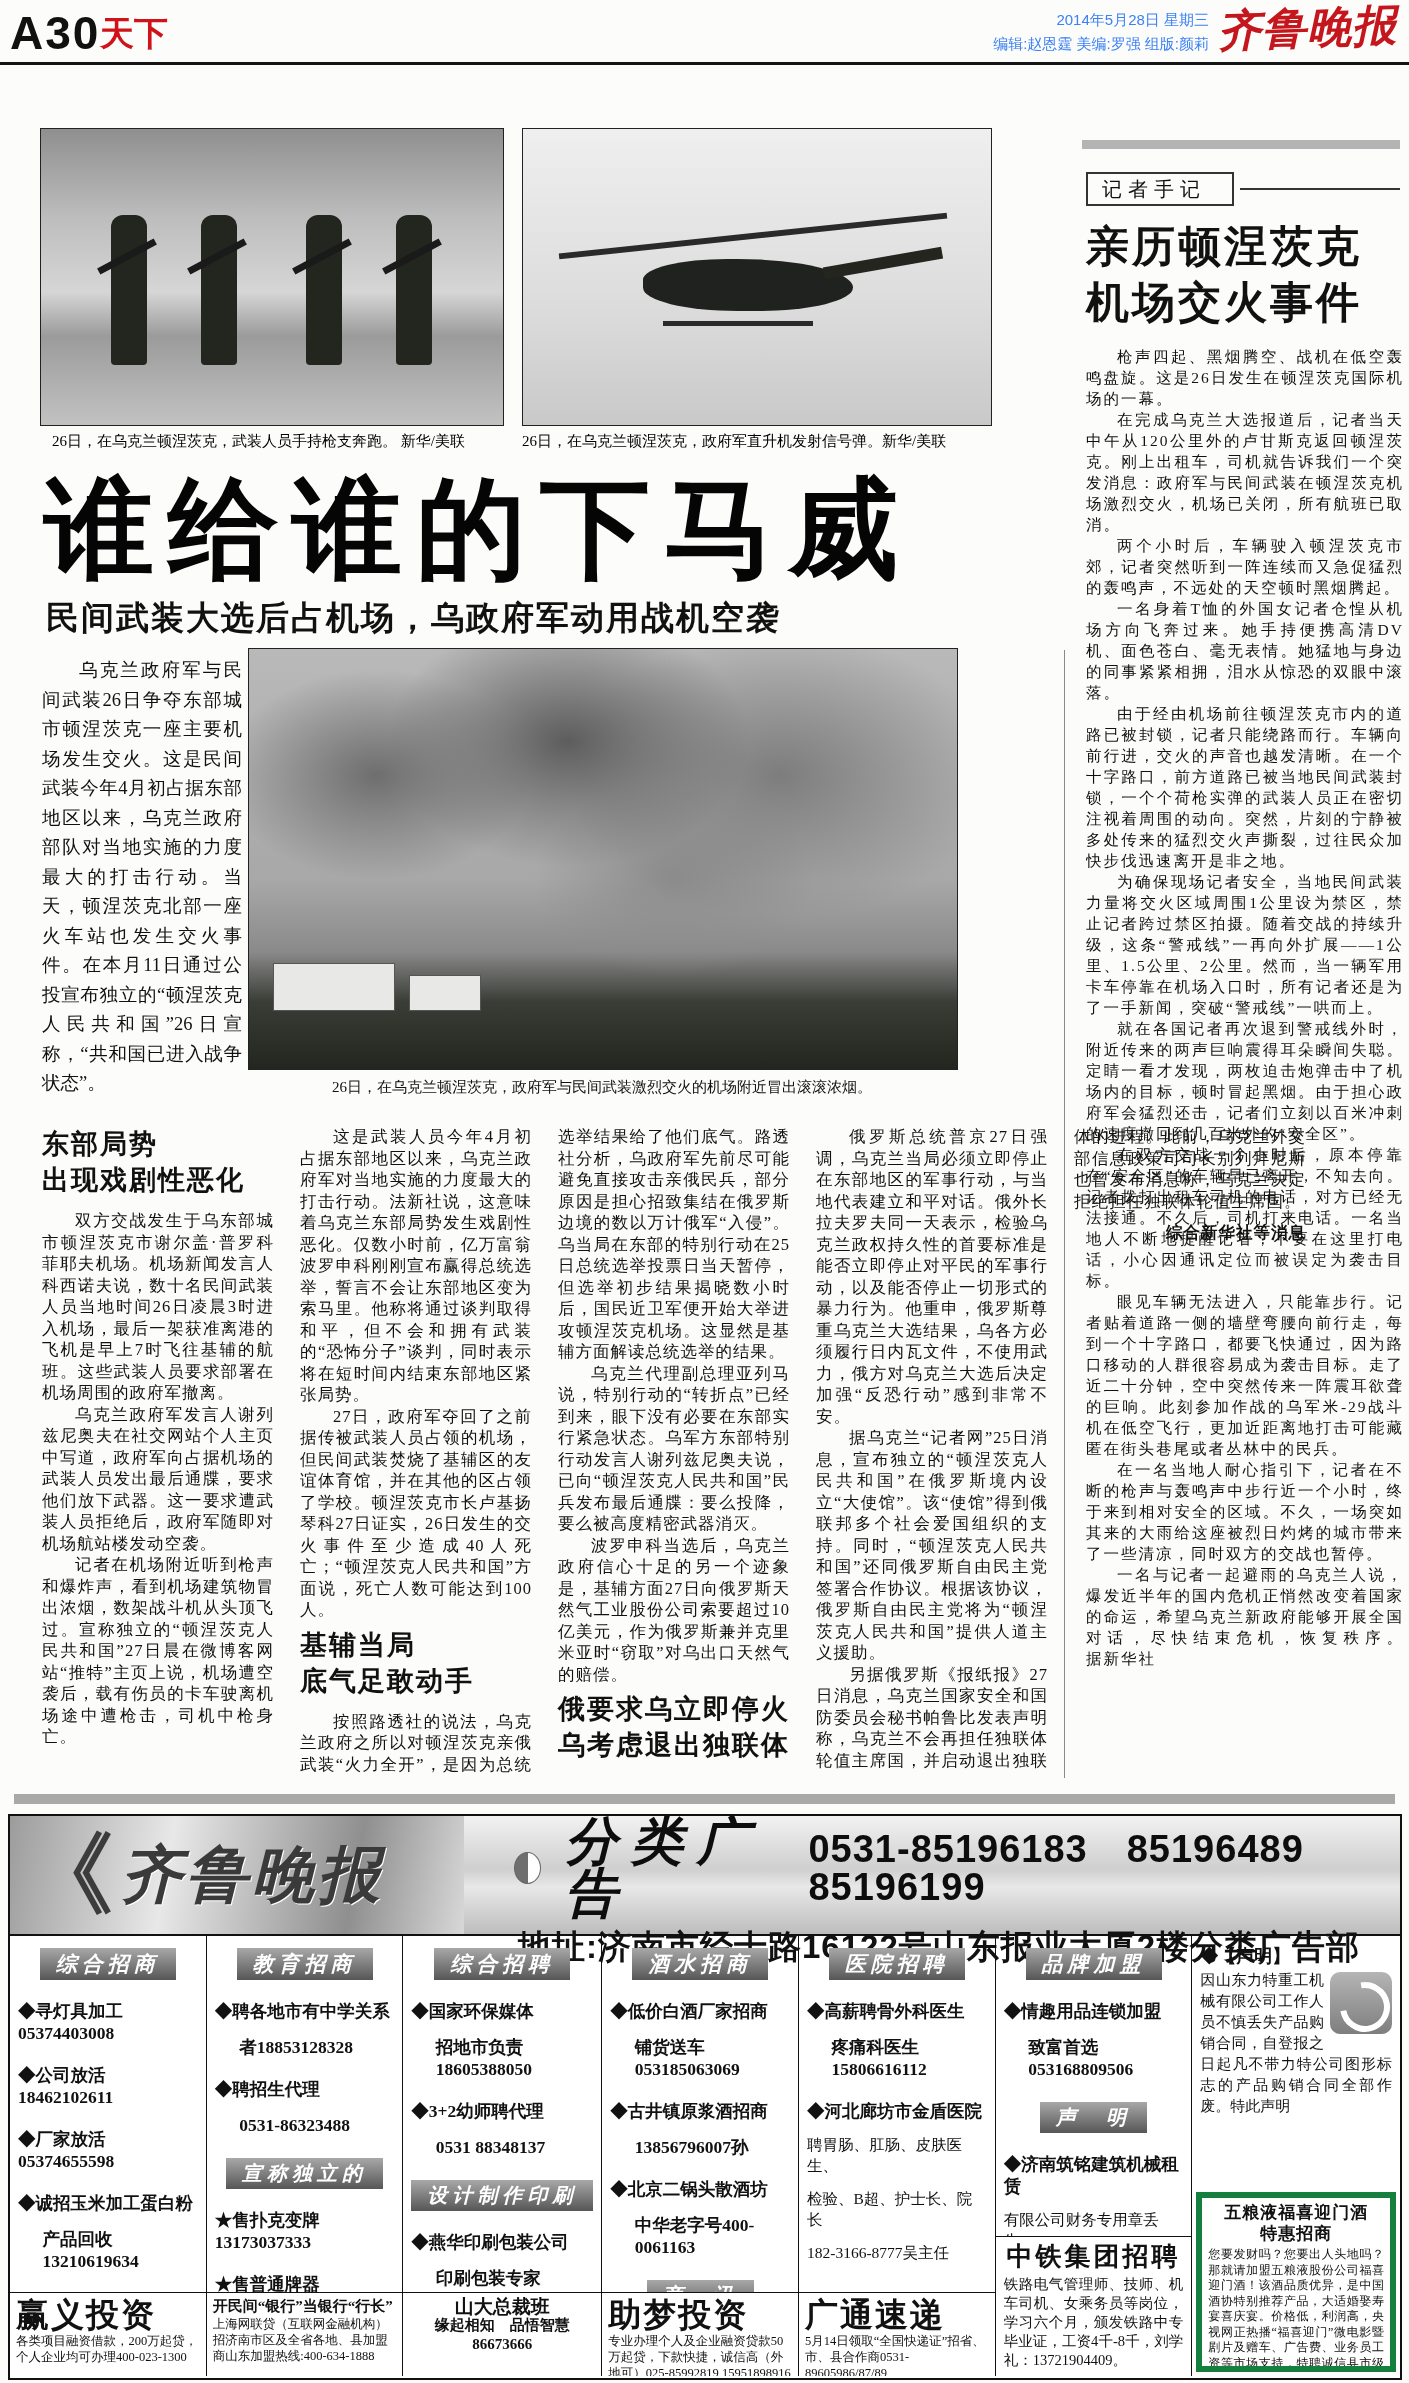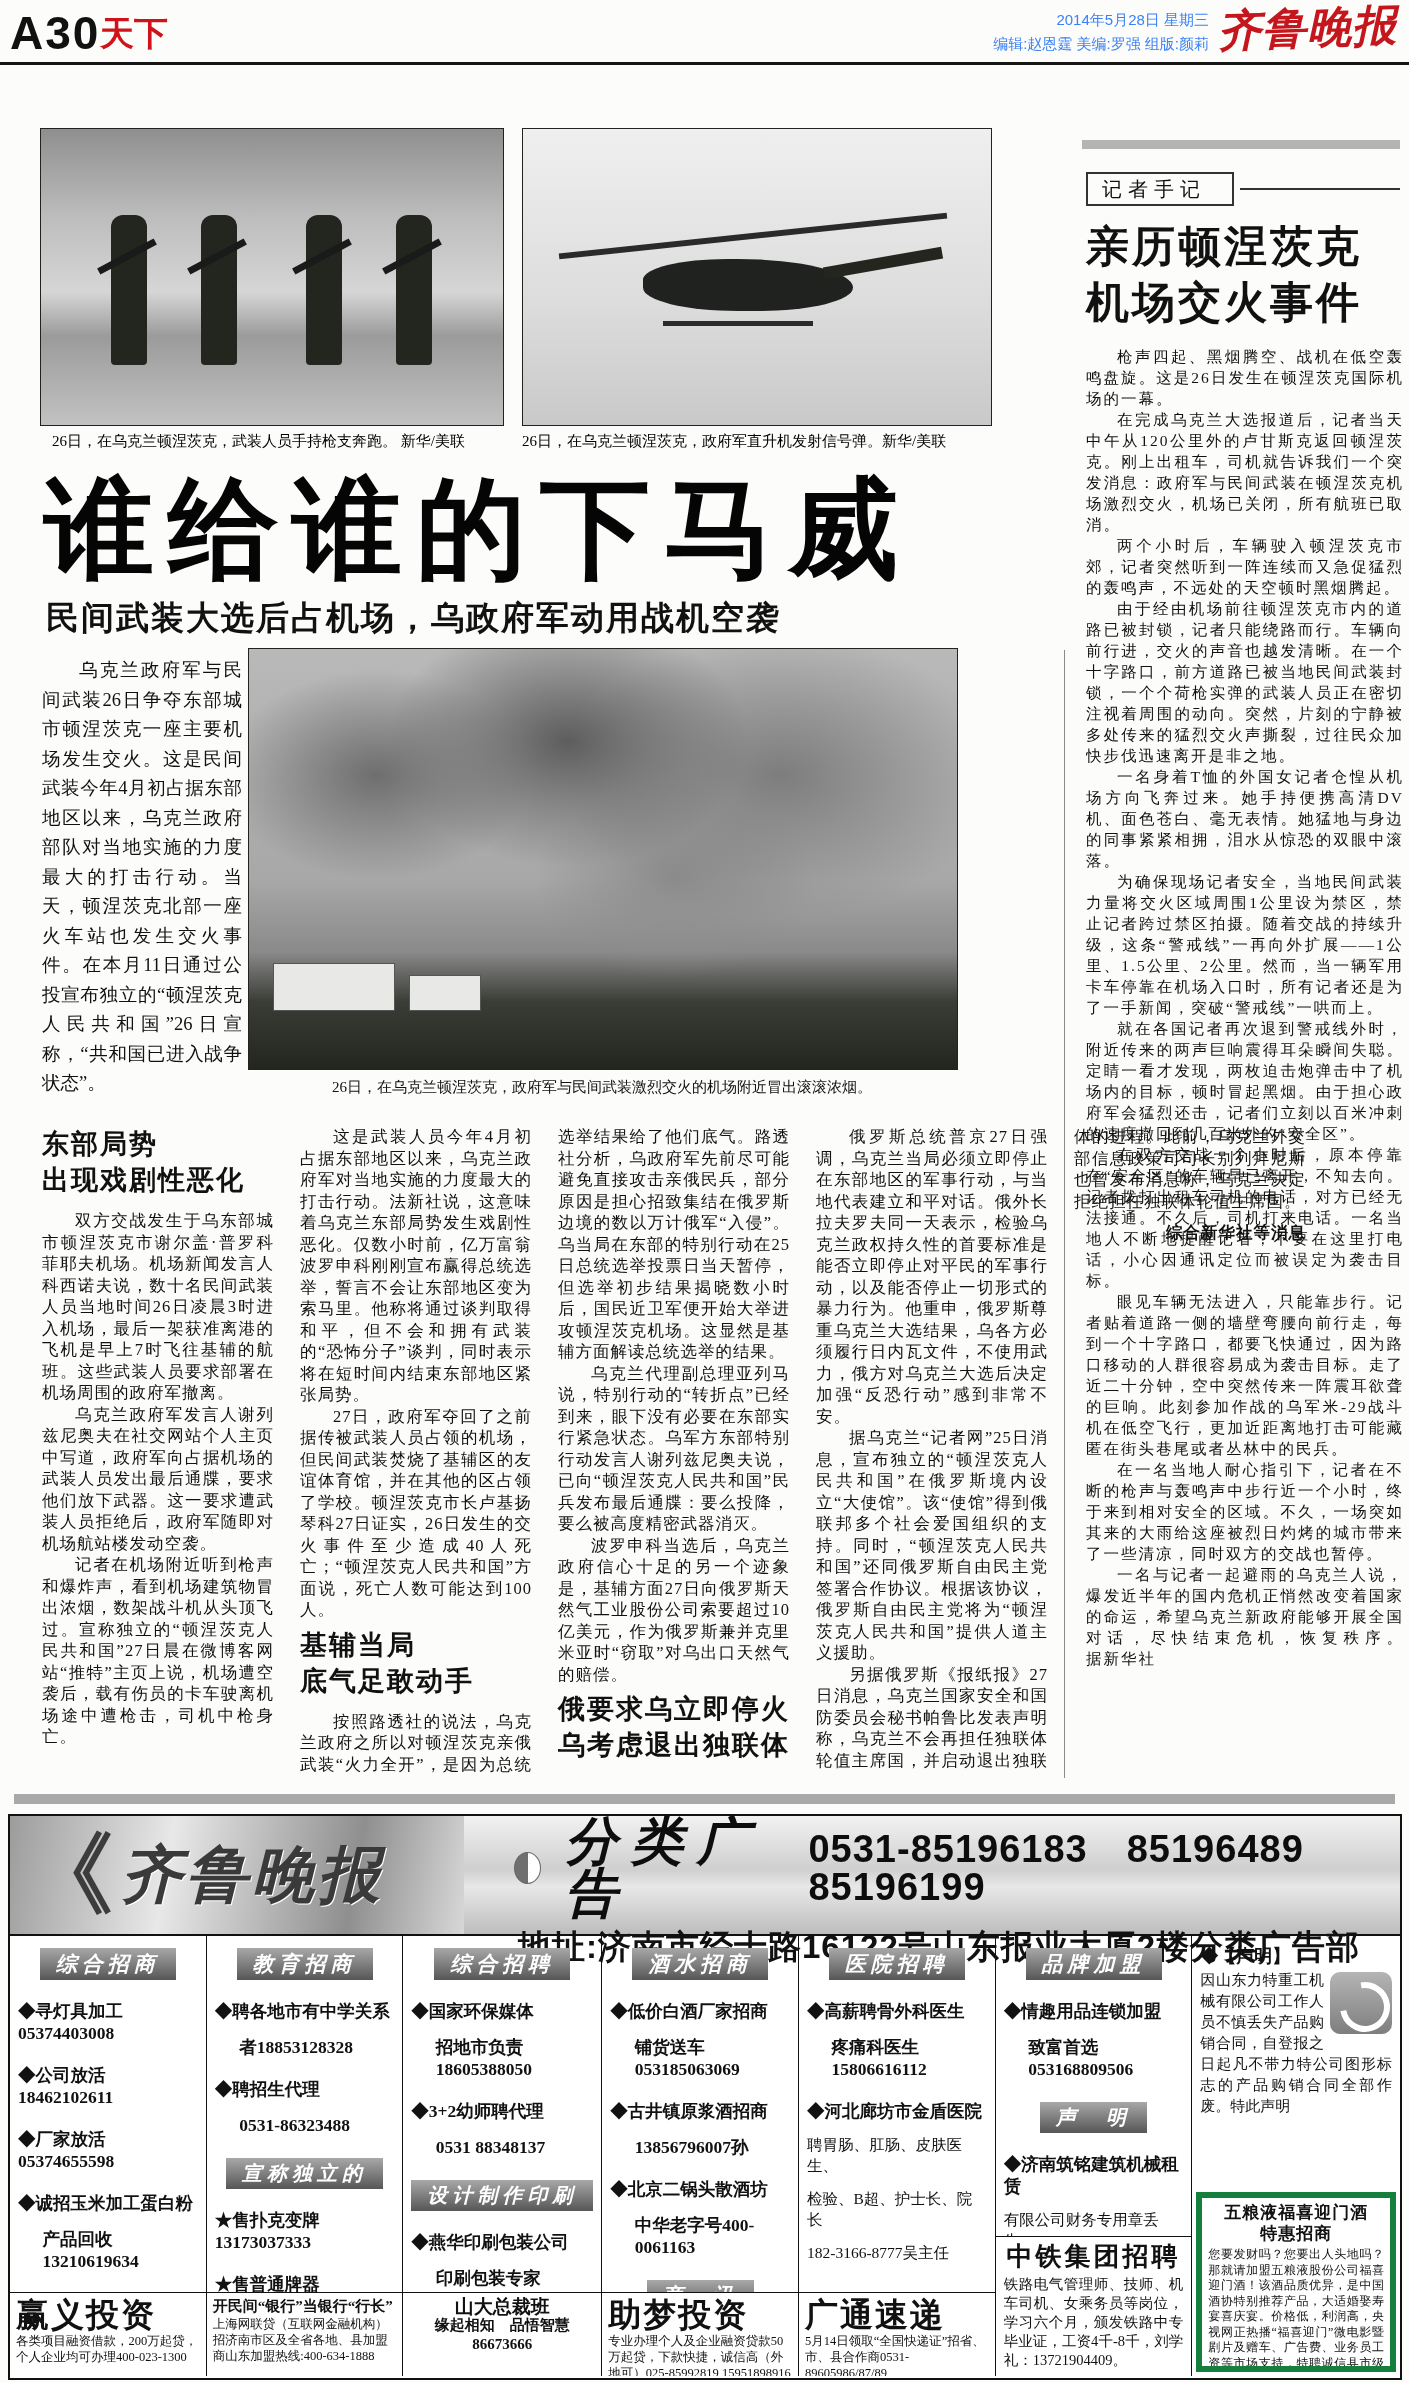--- a/index.html
+++ b/index.html
@@ -196,22 +196,22 @@
 <div class="abs kicker-row">
   <span class="kicker">记者手记</span>
   <span class="kicker-line"></span>
 </div>
 <div class="abs side-title">亲历顿涅茨克 机场交火事件</div>
 <div class="abs side-body">
 
 <p>枪声四起、黑烟腾空、战机在低空轰鸣盘旋。这是26日发生在顿涅茨克国际机场的一幕。</p>
     <p>在完成乌克兰大选报道后，记者当天中午从120公里外的卢甘斯克返回顿涅茨克。刚上出租车，司机就告诉我们一个突发消息：政府军与民间武装在顿涅茨克机场激烈交火，机场已关闭，所有航班已取消。</p>
     <p>两个小时后，车辆驶入顿涅茨克市郊，记者突然听到一阵连续而又急促猛烈的轰鸣声，不远处的天空顿时黑烟腾起。</p>
+    <p>一名身着T恤的外国女记者仓惶从机场方向飞奔过来。她手持便携高清DV机、面色苍白、毫无表情。她猛地与身边的同事紧紧相拥，泪水从惊恐的双眼中滚落。</p>
     <p>由于经由机场前往顿涅茨克市内的道路已被封锁，记者只能绕路而行。车辆向前行进，交火的声音也越发清晰。在一个十字路口，前方道路已被当地民间武装封锁，一个个荷枪实弹的武装人员正在密切注视着周围的动向。突然，片刻的宁静被多处传来的猛烈交火声撕裂，过往民众加快步伐迅速离开是非之地。</p>
-    <p>一名身着T恤的外国女记者仓惶从机场方向飞奔过来。她手持便携高清DV机、面色苍白、毫无表情。她猛地与身边的同事紧紧相拥，泪水从惊恐的双眼中滚落。</p>
     <p>为确保现场记者安全，当地民间武装力量将交火区域周围1公里设为禁区，禁止记者跨过禁区拍摄。随着交战的持续升级，这条“警戒线”一再向外扩展——1公里、1.5公里、2公里。然而，当一辆军用卡车停靠在机场入口时，所有记者还是为了一手新闻，突破“警戒线”一哄而上。</p>
     <p>就在各国记者再次退到警戒线外时，附近传来的两声巨响震得耳朵瞬间失聪。定睛一看才发现，两枚迫击炮弹击中了机场内的目标，顿时冒起黑烟。由于担心政府军会猛烈还击，记者们立刻以百米冲刺的速度撤回到几百米外的“安全区”。</p>
     <p>在双方交战一个小时后，原本停靠在“安全区”的车辆早已离开，不知去向。记者拨打出租车司机的电话，对方已经无法接通。不久后，司机打来电话。一名当地人不断地提醒记者，不要在这里打电话，小心因通讯定位而被误定为袭击目标。</p>
     <p>眼见车辆无法进入，只能靠步行。记者贴着道路一侧的墙壁弯腰向前行走，每到一个十字路口，都要飞快通过，因为路口移动的人群很容易成为袭击目标。走了近二十分钟，空中突然传来一阵震耳欲聋的巨响。此刻参加作战的乌军米-29战斗机在低空飞行，更加近距离地打击可能藏匿在街头巷尾或者丛林中的民兵。</p>
     <p>在一名当地人耐心指引下，记者在不断的枪声与轰鸣声中步行近一个小时，终于来到相对安全的区域。不久，一场突如其来的大雨给这座被烈日灼烤的城市带来了一些清凉，同时双方的交战也暂停。</p>
     <p>一名与记者一起避雨的乌克兰人说，爆发近半年的国内危机正悄然改变着国家的命运，希望乌克兰新政府能够开展全国对话，尽快结束危机，恢复秩序。　　　据新华社</p>
   </div>
 
 <div class="abs gray-divider"></div>
 <div class="abs adbox">

